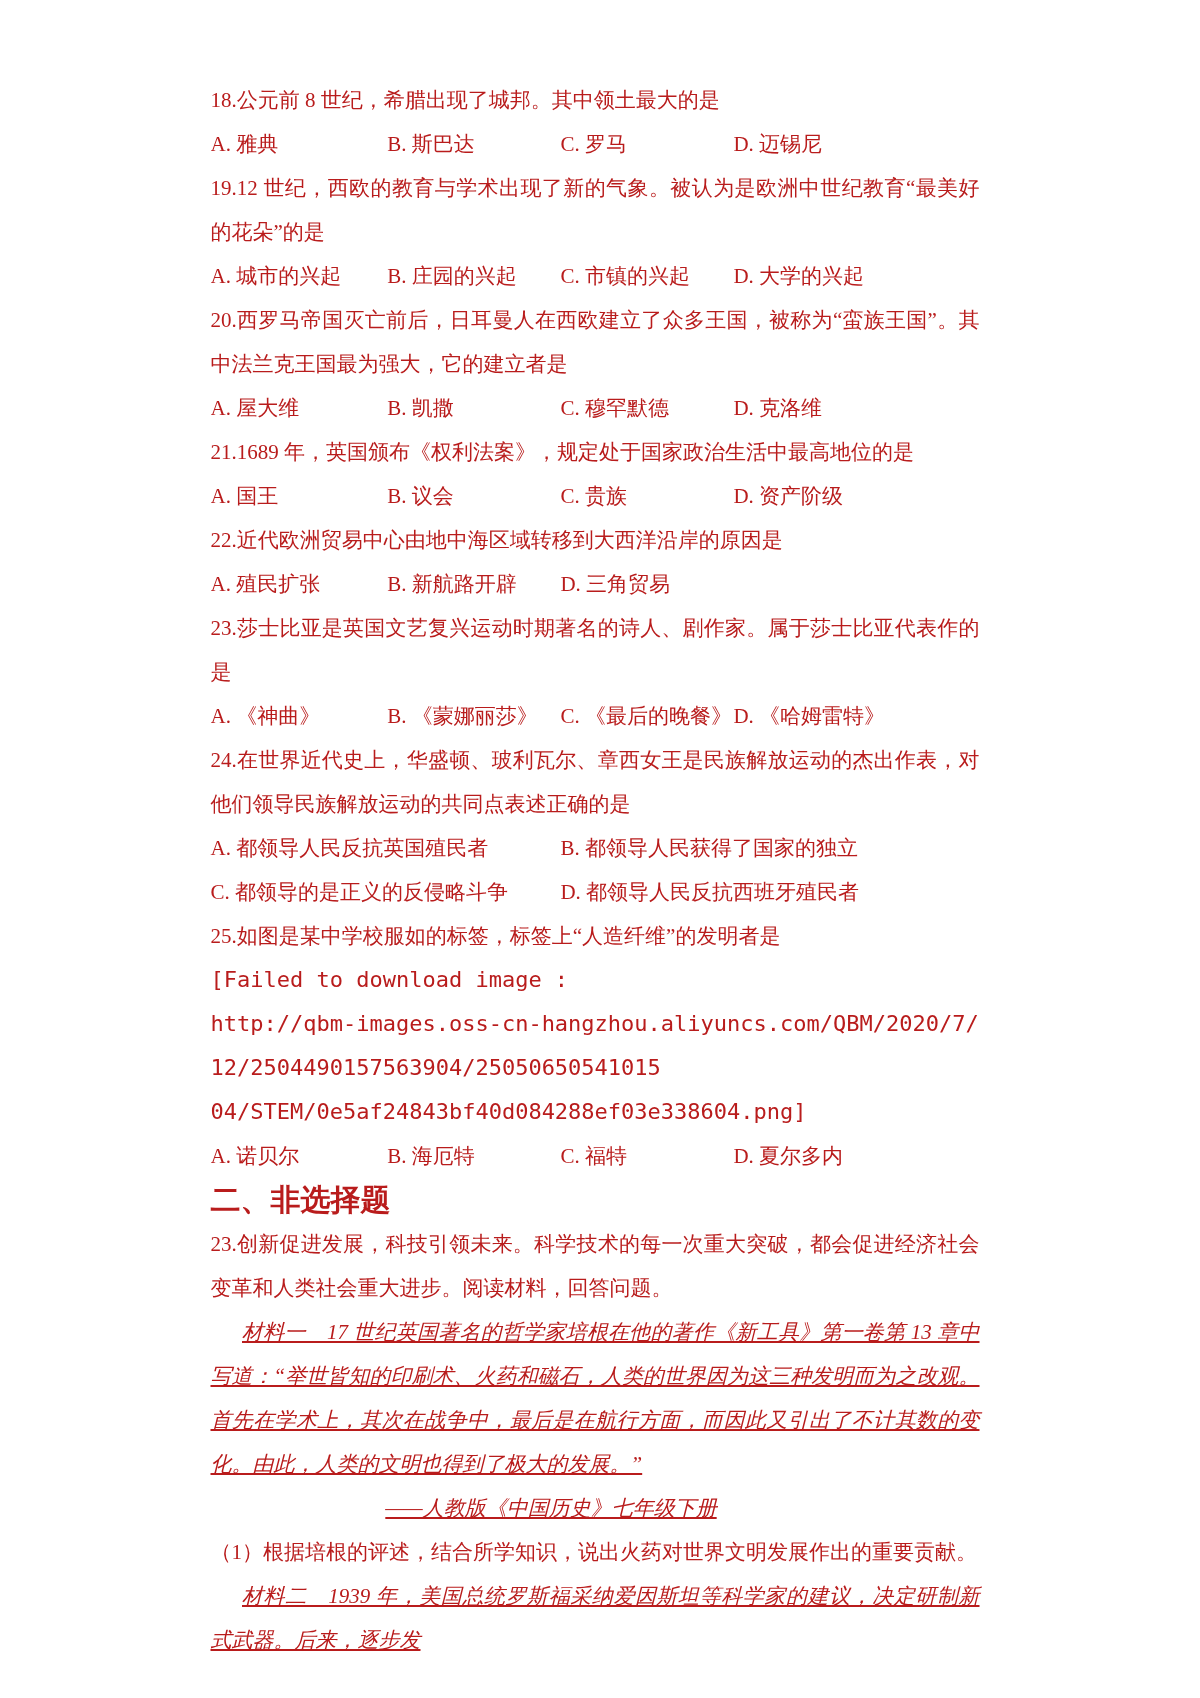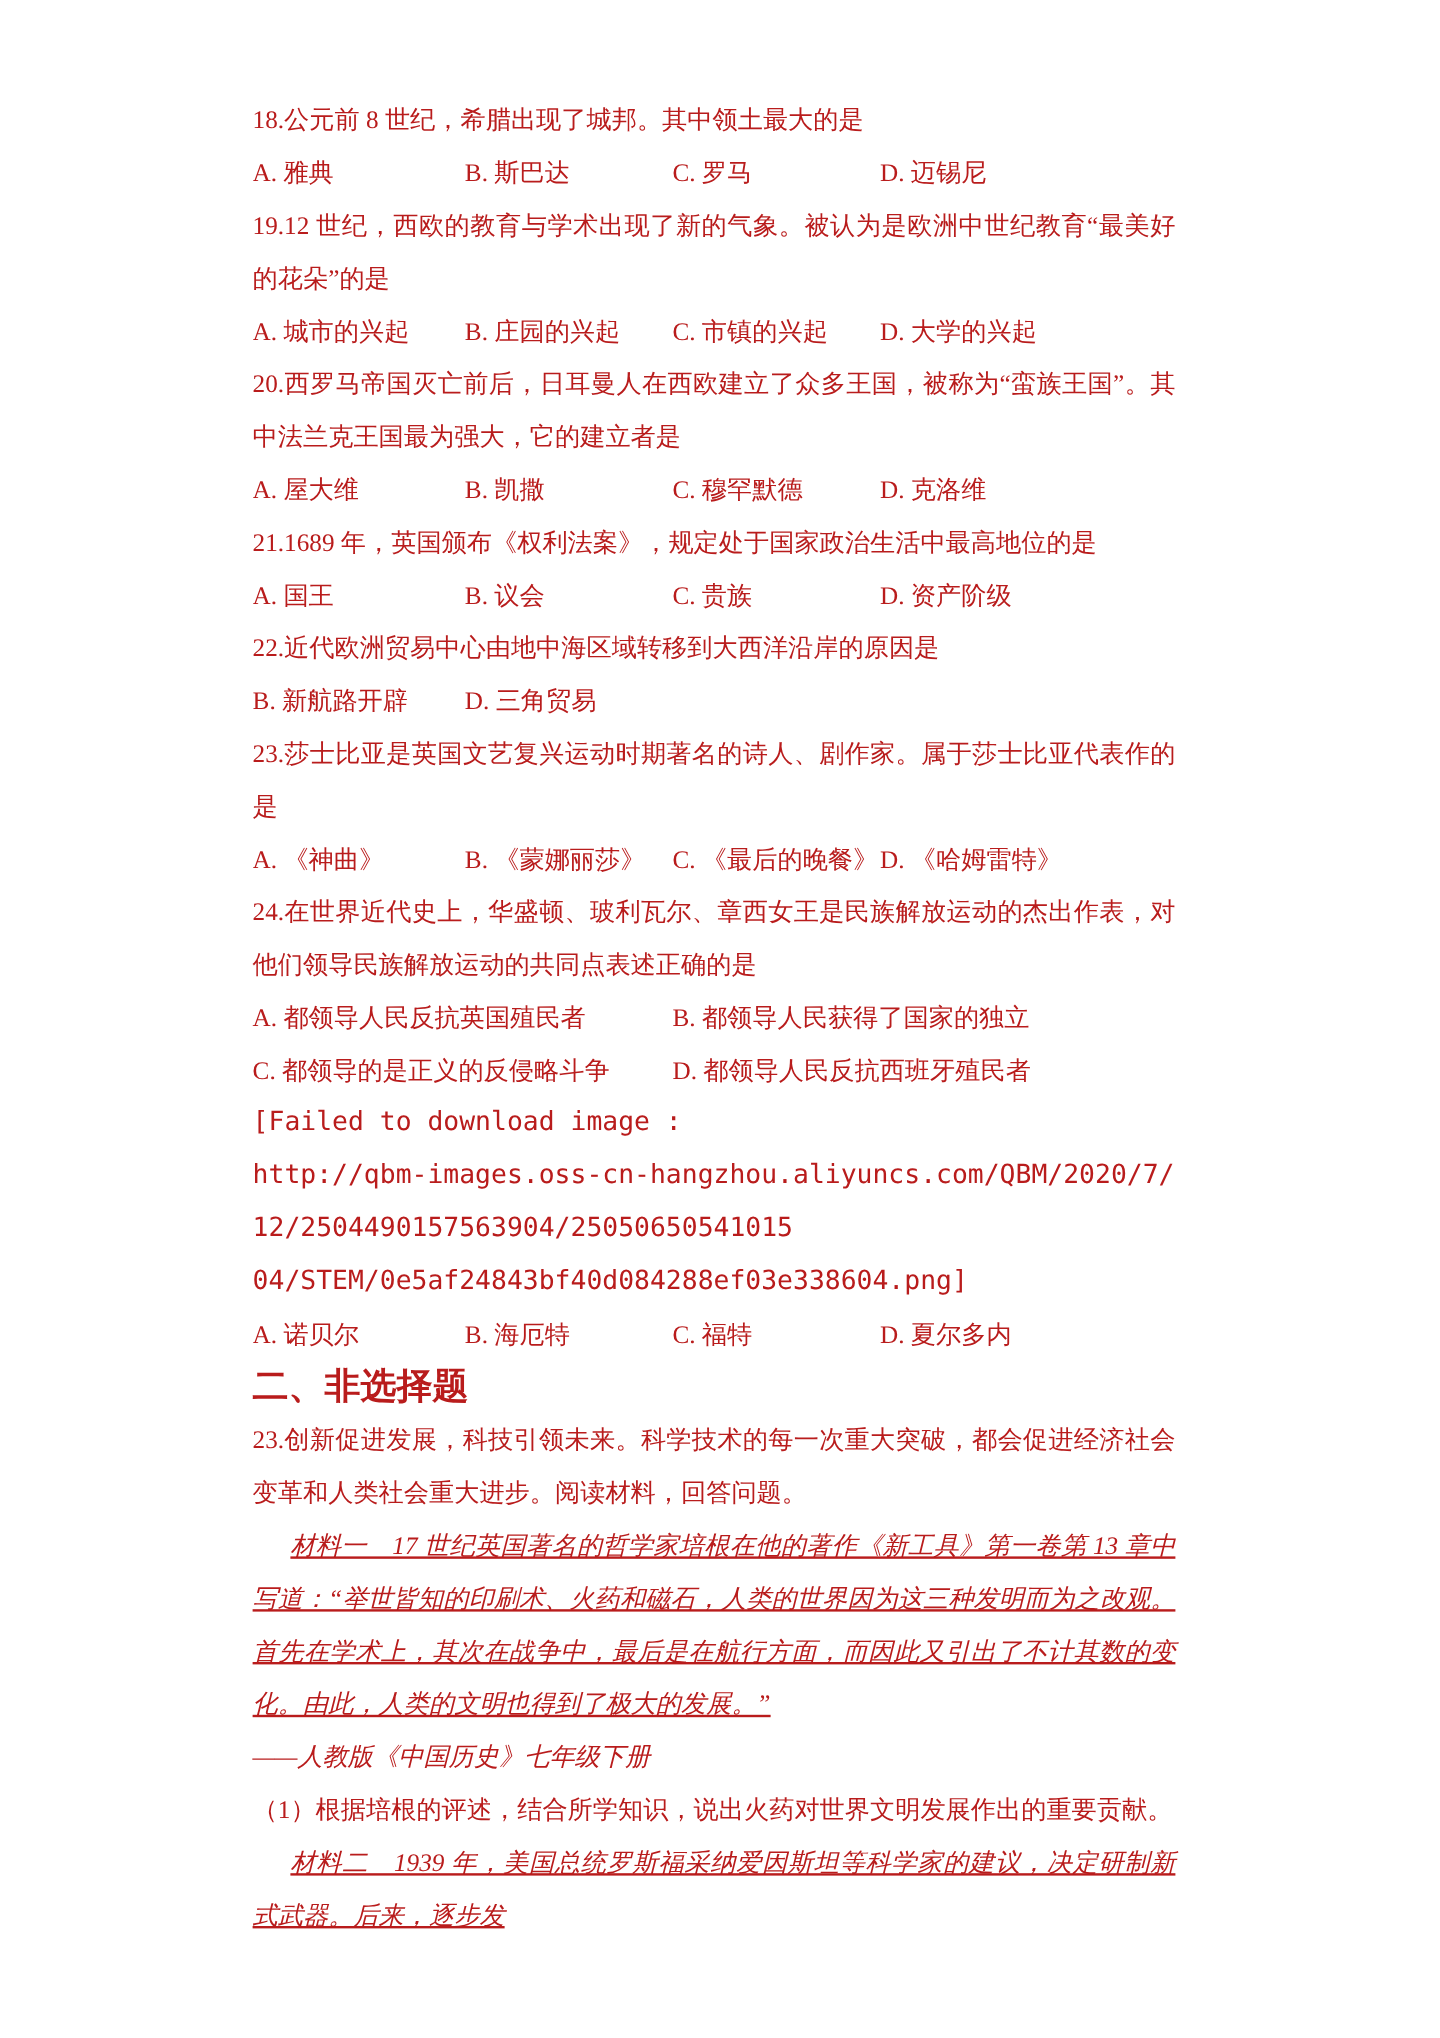--- a/index.html
+++ b/index.html
@@ -39,22 +39,23 @@
     line-height: 44px;
     margin: 0;
   }
   .kai {
     font-style: italic;
     text-align: justify;
   }
   .kai-indent { text-indent: 1.5em; text-decoration: underline; }
   .attribution {
     font-style: italic;
-    text-align: left;
+    text-align: center;
     padding-right: 88px;
+    text-decoration: underline;
   }
 </style>
 </head>
 <body>
 
 <div class="page">
 
   <section>
     <p class="stem">18.公元前 8 世纪，希腊出现了城邦。其中领土最大的是</p>
     <div class="opts">
@@ -91,20 +92,21 @@
       <span>A. 国王</span>
       <span>B. 议会</span>
       <span>C. 贵族</span>
       <span>D. 资产阶级</span>
     </div>
   </section>
 
   <section>
     <p class="stem">22.近代欧洲贸易中心由地中海区域转移到大西洋沿岸的原因是</p>
     <div class="opts">
+      <span>A. 殖民扩张</span>
       <span>B. 新航路开辟</span>
       <span>D. 三角贸易</span>
     </div>
   </section>
 
   <section>
     <p class="stem">23.莎士比亚是英国文艺复兴运动时期著名的诗人、剧作家。属于莎士比亚代表作的是</p>
     <div class="opts">
       <span>A. 《神曲》</span>
       <span>B. 《蒙娜丽莎》</span>
@@ -119,20 +121,21 @@
       <span>A. 都领导人民反抗英国殖民者</span>
       <span>B. 都领导人民获得了国家的独立</span>
     </div>
     <div class="opts-2col">
       <span>C. 都领导的是正义的反侵略斗争</span>
       <span>D. 都领导人民反抗西班牙殖民者</span>
     </div>
   </section>
 
   <section>
+    <p class="stem">25.如图是某中学校服如的标签，标签上“人造纤维”的发明者是</p>
     <div class="mono">
       <div>[Failed to download image :</div>
       <div>http://qbm-images.oss-cn-hangzhou.aliyuncs.com/QBM/2020/7/12/2504490157563904/25050650541015</div>
       <div>04/STEM/0e5af24843bf40d084288ef03e338604.png]</div>
     </div>
     <div class="opts">
       <span>A. 诺贝尔</span>
       <span>B. 海厄特</span>
       <span>C. 福特</span>
       <span>D. 夏尔多内</span>

